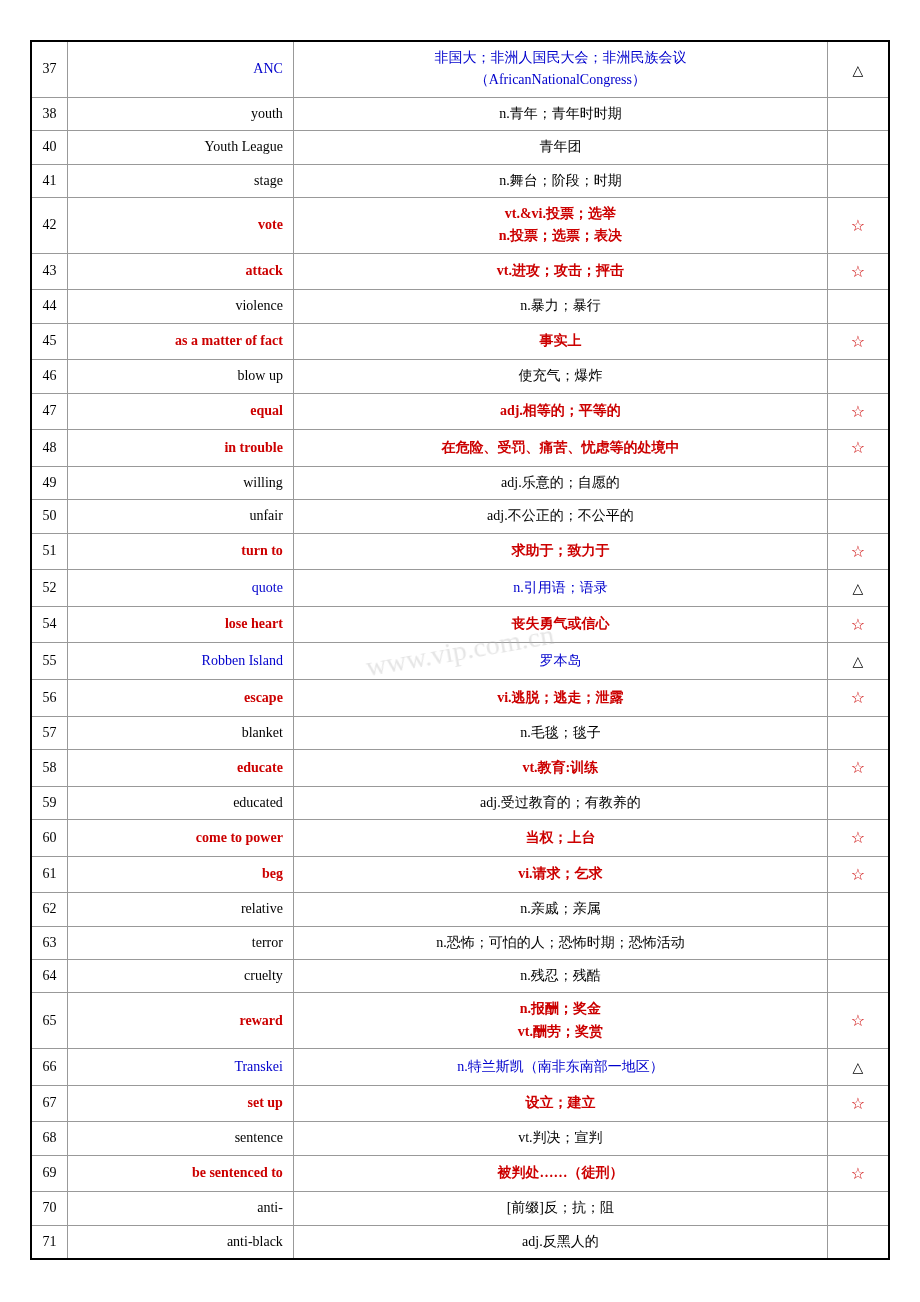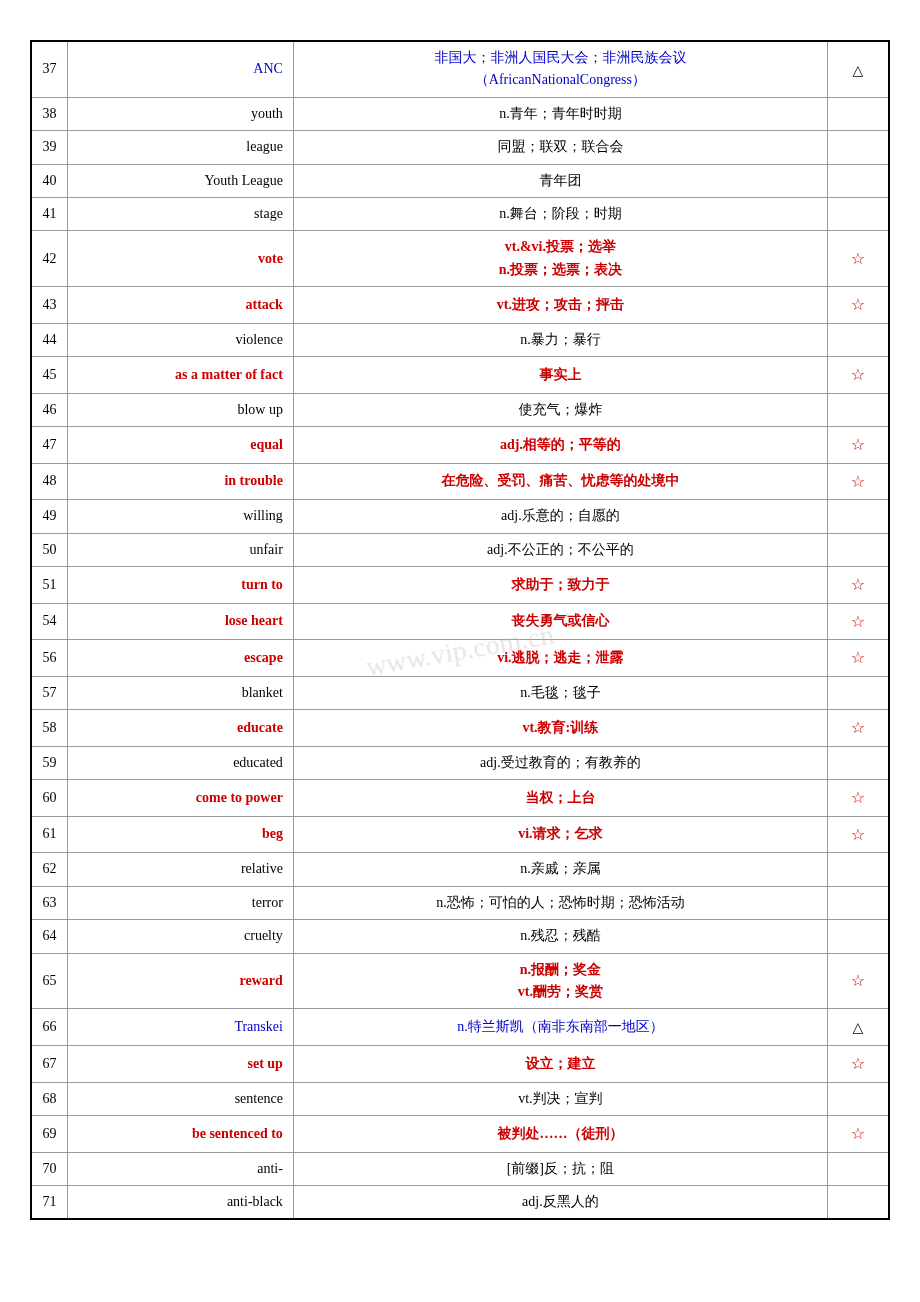--- a/index.html
+++ b/index.html
@@ -68,26 +68,20 @@
         <td class="col-def"><span class="blue">非国大；非洲人国民大会；非洲民族会议<br>（AfricanNationalCongress）</span></td>
         <td class="col-star"><span class="triangle">△</span></td>
       </tr>
       <tr>
         <td class="col-num">38</td>
         <td class="col-word">youth</td>
         <td class="col-def">n.青年；青年时时期</td>
         <td class="col-star"></td>
       </tr>
       <tr>
-        <td class="col-num">39</td>
-        <td class="col-word">league</td>
-        <td class="col-def">同盟；联双；联合会</td>
-        <td class="col-star"></td>
-      </tr>
-      <tr>
         <td class="col-num">40</td>
         <td class="col-word">Youth League</td>
         <td class="col-def">青年团</td>
         <td class="col-star"></td>
       </tr>
       <tr>
         <td class="col-num">41</td>
         <td class="col-word">stage</td>
         <td class="col-def">n.舞台；阶段；时期</td>
         <td class="col-star"></td>
@@ -146,24 +140,36 @@
         <td class="col-def">adj.不公正的；不公平的</td>
         <td class="col-star"></td>
       </tr>
       <tr>
         <td class="col-num">51</td>
         <td class="col-word"><span class="red">turn to</span></td>
         <td class="col-def"><span class="red">求助于；致力于</span></td>
         <td class="col-star"><span class="star">☆</span></td>
       </tr>
       <tr>
+        <td class="col-num">52</td>
+        <td class="col-word"><span class="blue">quote</span></td>
+        <td class="col-def"><span class="blue">n.引用语；语录</span></td>
+        <td class="col-star"><span class="triangle">△</span></td>
+      </tr>
+      <tr>
         <td class="col-num">54</td>
         <td class="col-word"><span class="red">lose heart</span></td>
         <td class="col-def"><span class="red">丧失勇气或信心</span></td>
         <td class="col-star"><span class="star">☆</span></td>
+      </tr>
+      <tr>
+        <td class="col-num">55</td>
+        <td class="col-word"><span class="blue">Robben Island</span></td>
+        <td class="col-def"><span class="blue">罗本岛</span></td>
+        <td class="col-star"><span class="triangle">△</span></td>
       </tr>
       <tr>
         <td class="col-num">56</td>
         <td class="col-word"><span class="red">escape</span></td>
         <td class="col-def"><span class="red">vi.逃脱；逃走；泄露</span></td>
         <td class="col-star"><span class="star">☆</span></td>
       </tr>
       <tr>
         <td class="col-num">57</td>
         <td class="col-word">blanket</td>

